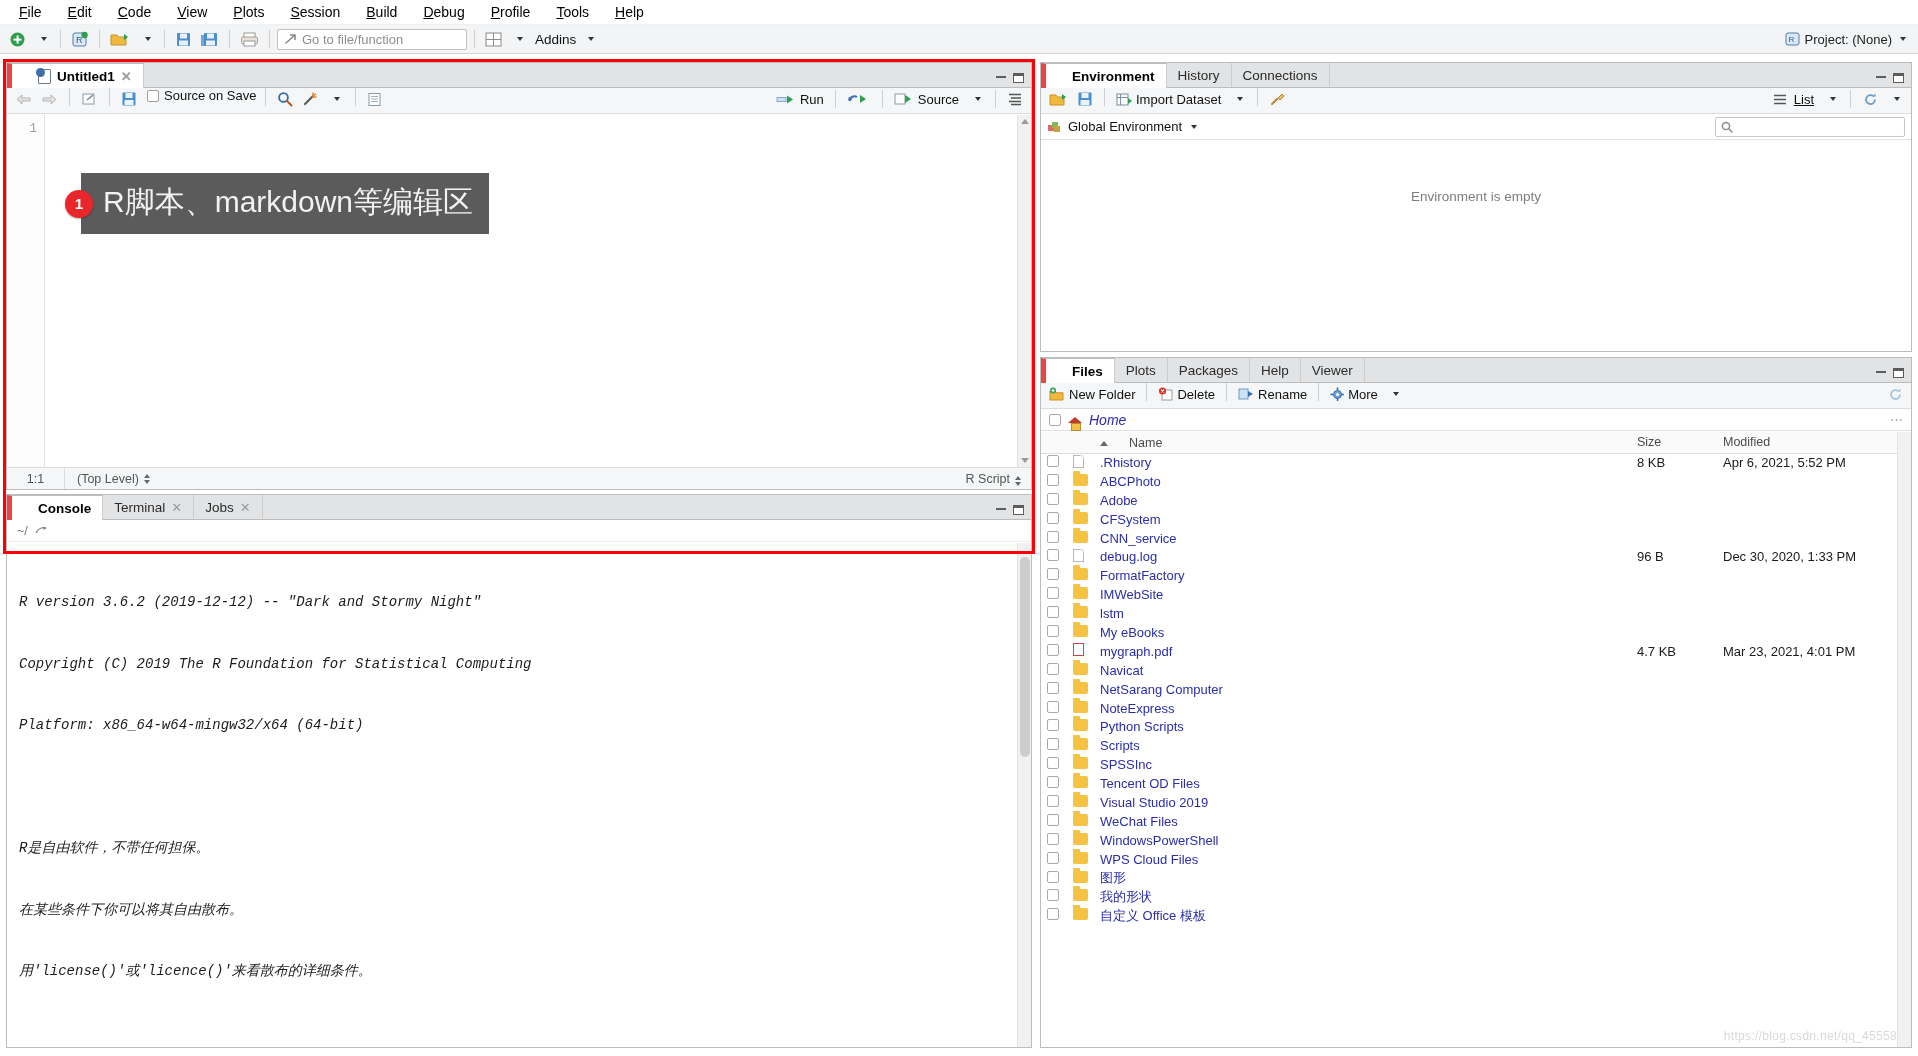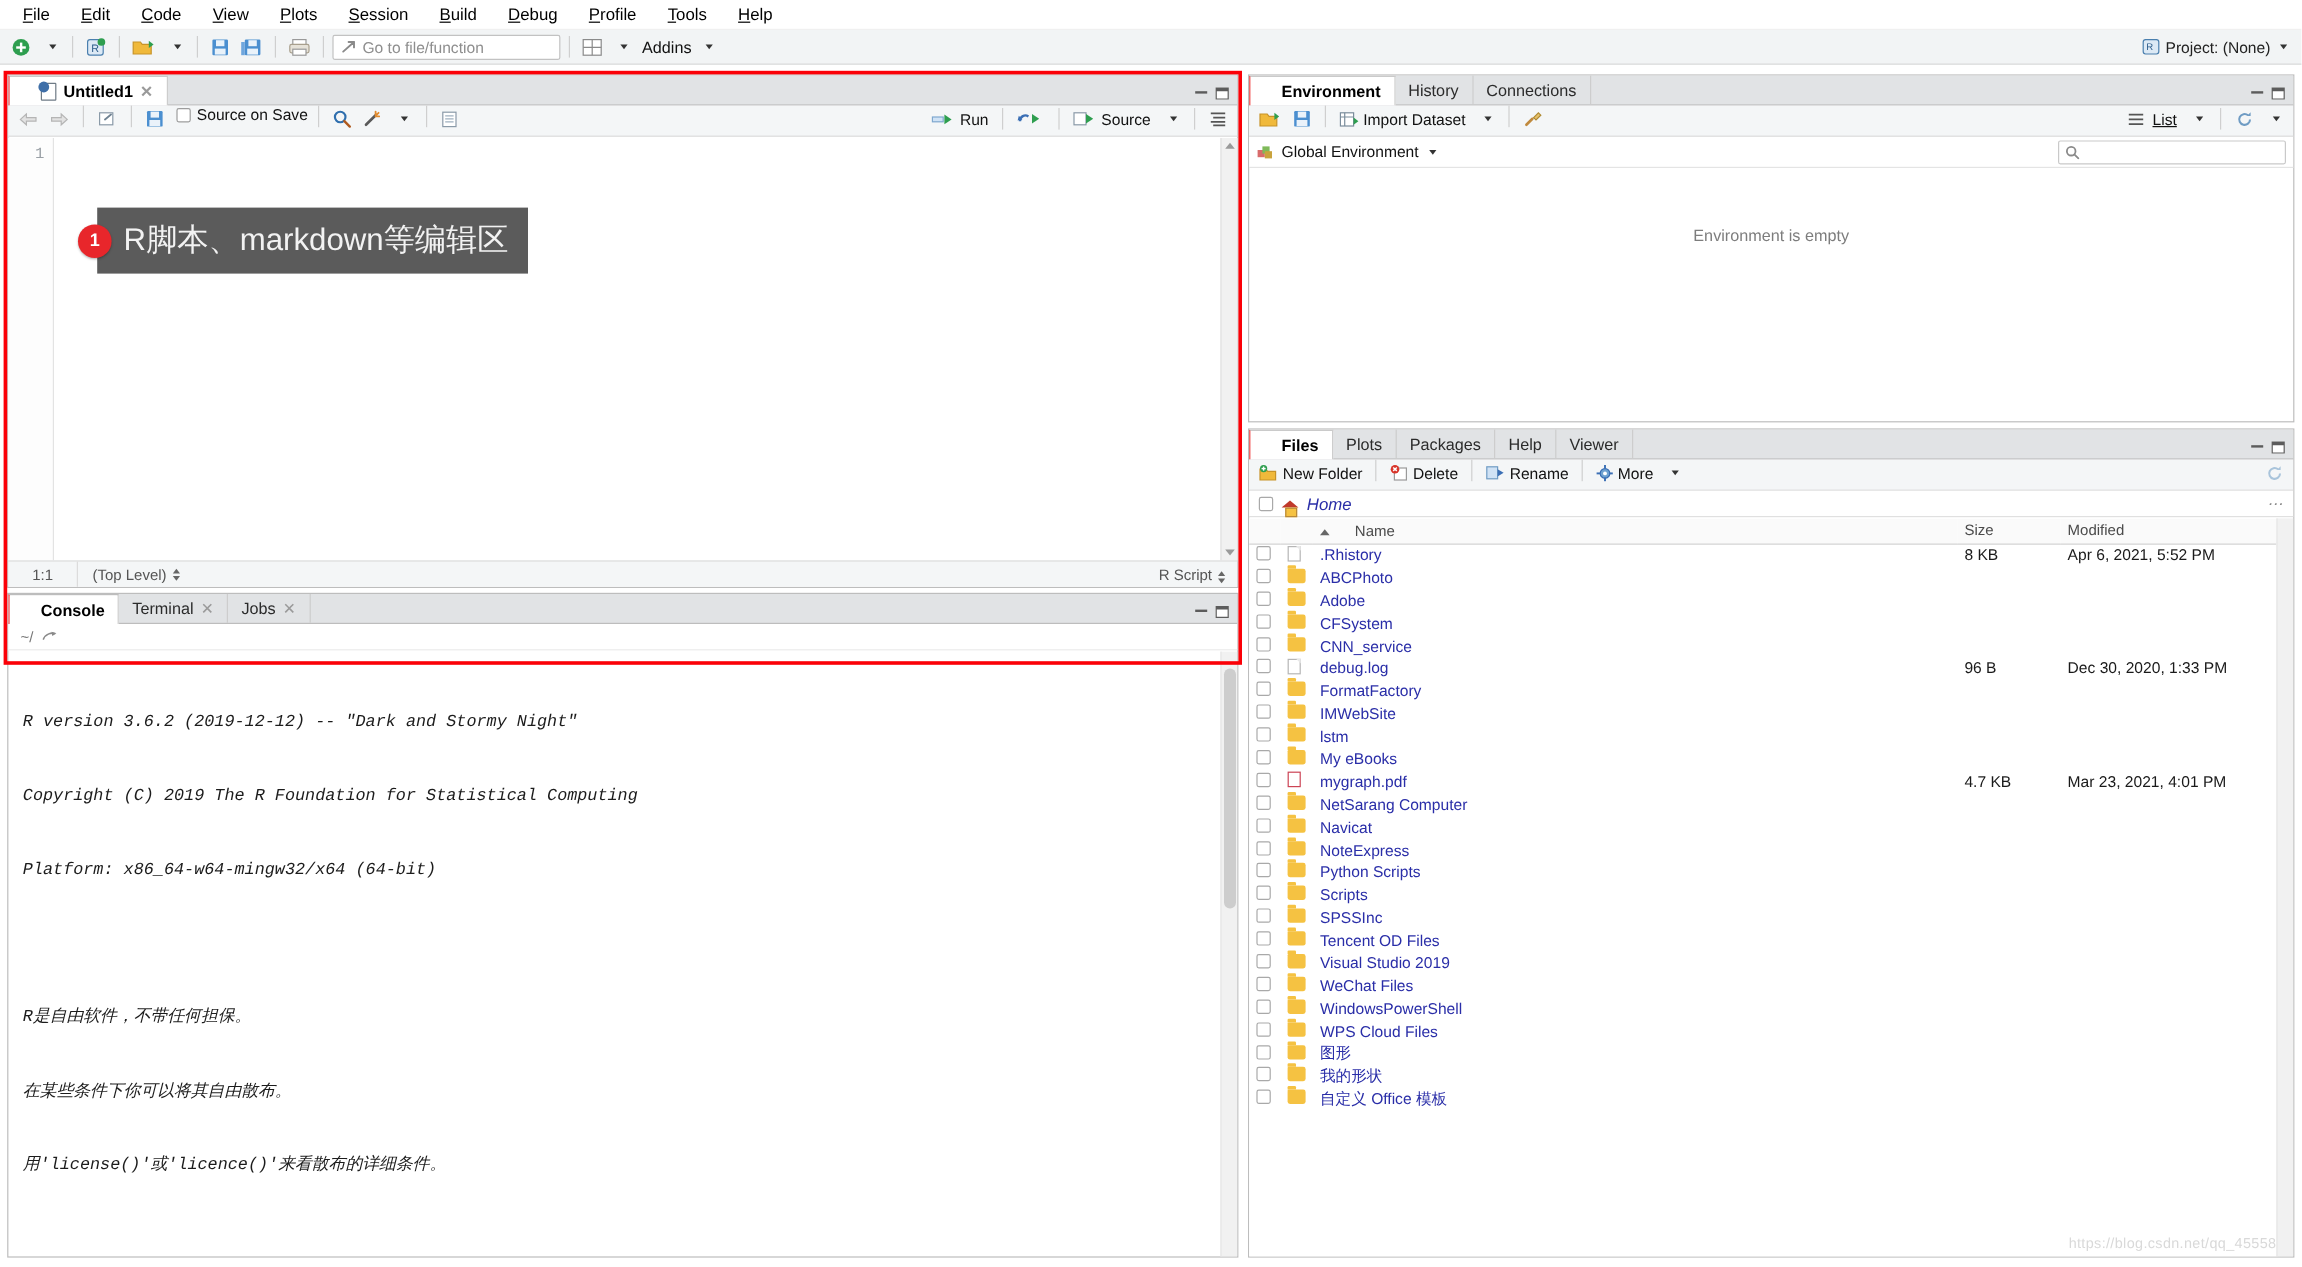--- a/index.html
+++ b/index.html
@@ -71,21 +71,21 @@
     border-bottom: 1px solid #bdbdbd;
     display: flex; align-items: flex-end; position: relative;
   }
   .ptab {
     height: 24px; display: flex; align-items: center; gap: 6px;
     padding: 0 11px; font-size: 13.5px; color: #2b2b2b;
     cursor: default; border-right: 1px solid #cdcdcd;
   }
   .ptab.active {
     background: #fff; font-weight: bold; color: #000;
-    border-top: 1px solid #bdbdbd; border-left: 1px solid #ef4444;
+    border-top: 1px solid #bdbdbd; border-left: 5px solid #ef4444;
     margin-bottom: -1px; height: 25px; padding-left: 26px;
   }
   .tab-x { font-size: 13px; color: #9a9a9a; }
   .pane-winbtns {
     position: absolute; right: 7px; bottom: 4px;
     display: flex; align-items: center; gap: 7px;
   }
   .wb-min { width: 10px; height: 2px; background: #5c5c5c; margin-bottom: 2px;}
   .wb-max {
     width: 11px; height: 10px; border: 1.6px solid #5c5c5c;
@@ -155,21 +155,21 @@
   
   .callout { position: absolute; left: 58px; top: 110px;
              display: flex; align-items: center; z-index: 30; }
   .callout-badge {
     width: 28px; height: 28px; border-radius: 50%;
     background: #e8262b; color: #fff; font-size: 15px; font-weight: bold;
     display: flex; align-items: center; justify-content: center;
     box-shadow: 0 1px 2px rgba(0,0,0,.3); z-index: 2;
   }
   .callout-box {
-    background: #5b5b5b; color: #f2f2f2; font-size: 26px;
+    background: #5b5b5b; color: #f2f2f2; font-size: 30px;
     padding: 9px 16px 11px 22px; margin-left: -12px; position: relative;
   }
 
   
   #console-pane { left: 6px; top: 440px; width: 1026px; height: 554px;
                   border: 1px solid #bdbdbd; }
   .console-path {
     height: 22px; background: #fff; display: flex; align-items: center;
     gap: 7px; padding-left: 10px; font-size: 12.5px; color: #777;
     border-bottom: 1px solid #ececec;
@@ -866,28 +866,28 @@
             <tr>
               <td class="col-chk"><span class="fchk"></span></td>
               <td class="col-ico"><span class="ico-pdf"></span></td>
               <td><span class="file-link">mygraph.pdf</span></td>
               <td class="size col-size">4.7 KB</td>
               <td class="mod col-mod">Mar 23, 2021, 4:01 PM</td>
             </tr>
             <tr>
               <td class="col-chk"><span class="fchk"></span></td>
               <td class="col-ico"><span class="ico-folder"></span></td>
+              <td><span class="file-link">Navicat</span></td>
+              <td class="size col-size"></td>
+              <td class="mod col-mod"></td>
+            </tr>
+            <tr>
+              <td class="col-chk"><span class="fchk"></span></td>
+              <td class="col-ico"><span class="ico-folder"></span></td>
               <td><span class="file-link">NetSarang Computer</span></td>
-              <td class="size col-size"></td>
-              <td class="mod col-mod"></td>
-            </tr>
-            <tr>
-              <td class="col-chk"><span class="fchk"></span></td>
-              <td class="col-ico"><span class="ico-folder"></span></td>
-              <td><span class="file-link">Navicat</span></td>
               <td class="size col-size"></td>
               <td class="mod col-mod"></td>
             </tr>
             <tr>
               <td class="col-chk"><span class="fchk"></span></td>
               <td class="col-ico"><span class="ico-folder"></span></td>
               <td><span class="file-link">NoteExpress</span></td>
               <td class="size col-size"></td>
               <td class="mod col-mod"></td>
             </tr>

